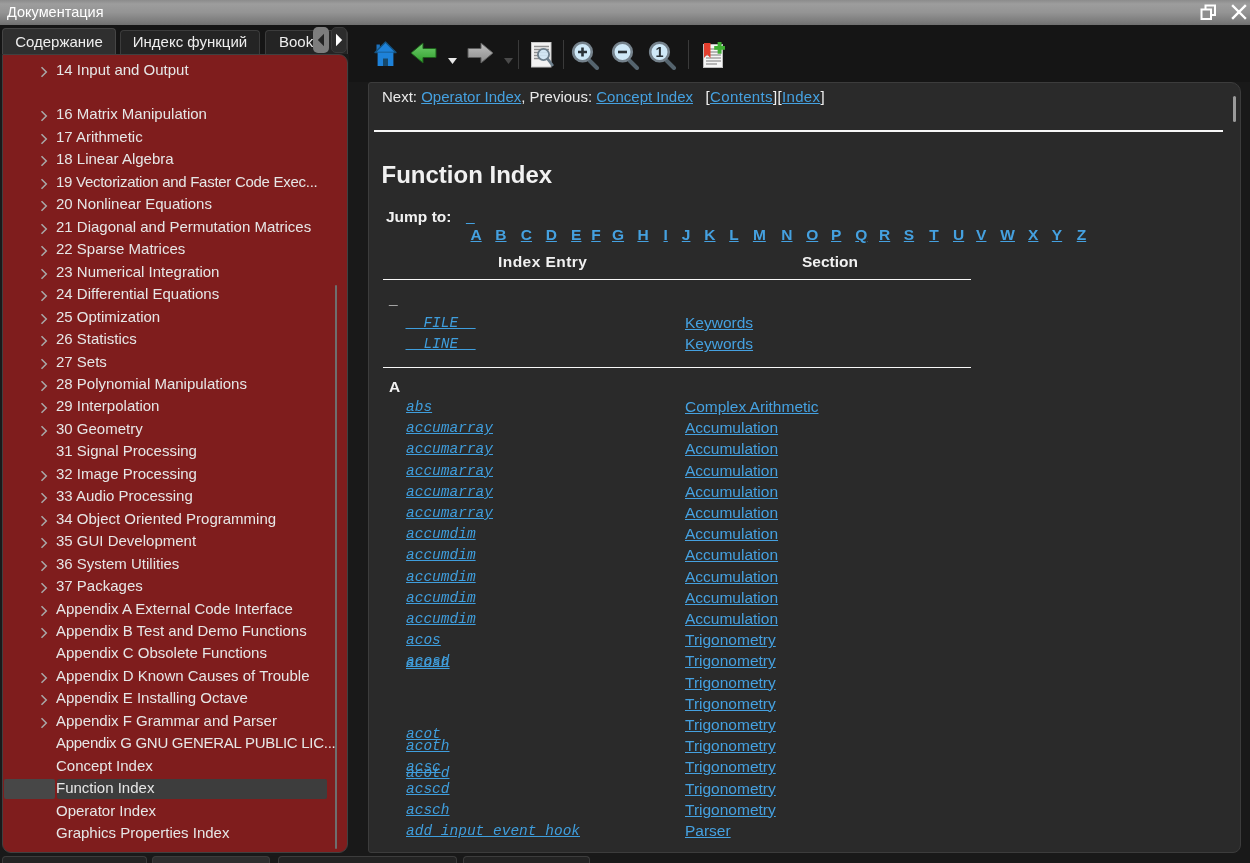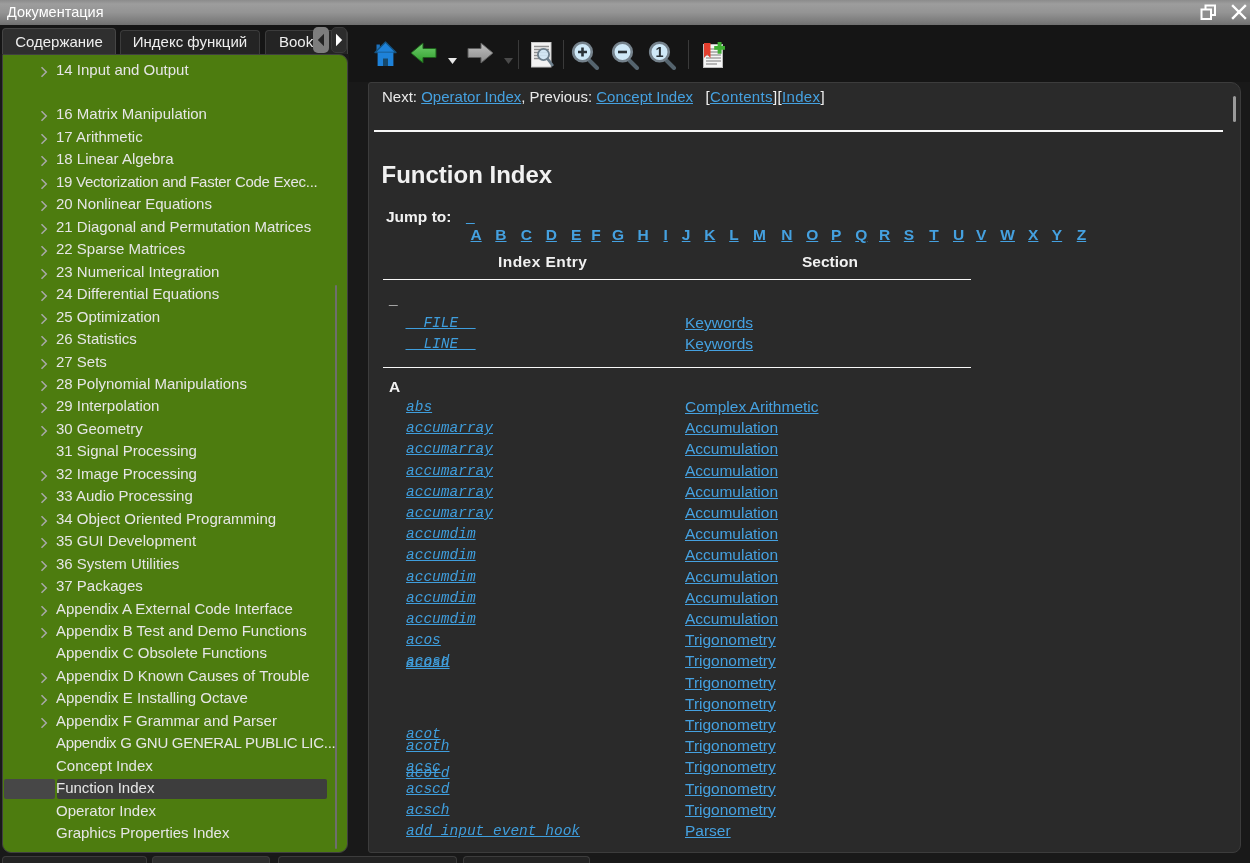--- a/index.html
+++ b/index.html
@@ -8,21 +8,21 @@
   #titlebar { position:absolute; left:0; top:0; width:1250px; height:25px;
     background:linear-gradient(180deg,#8b8b8b 0%,#9d9d9d 16%,#949494 50%,#7a7a7a 88%,#6f6f6f 100%);padding-left:28px; }
   #titlebar .t { position:absolute; left:7px; top:4px; font-size:14.5px; color:#ffffff; }
   .abs { position:absolute; }
   
   .tab { position:absolute; border:1px solid #3c3c3c; border-bottom:none;
          border-radius:4px 4px 0 0; font-size:15px; color:#eeeeee;
          text-align:center; }
   
   #tree { position:absolute; left:2px; top:54px; width:346px; height:799px;
-          background:#4d7c0f; border:1px solid #404040; border-radius:1px 9px 9px 9px; }
+          background:#7f1d1d; border:1px solid #404040; border-radius:1px 9px 9px 9px; }
   .trow { position:absolute; left:0; width:340px; height:22px; color:#e6e6e6;
           font-size:15px; }
   .trow .lbl { position:absolute; left:53px; top:1px; white-space:nowrap; }
   .chev { position:absolute; left:37px; top:6px; }
   
   #content { position:absolute; left:368px; top:82px; width:873px; height:771px;
              background:#2a2a2a; border:1px solid #3c3c3c; border-radius:3px 10px 8px 3px;
              overflow:hidden; }
   #content .nav { position:absolute; left:13px; top:5px; font-size:15px; color:#eaeaea; white-space:pre; }
   a.lk { color:#45a1e0; text-decoration:underline; }

